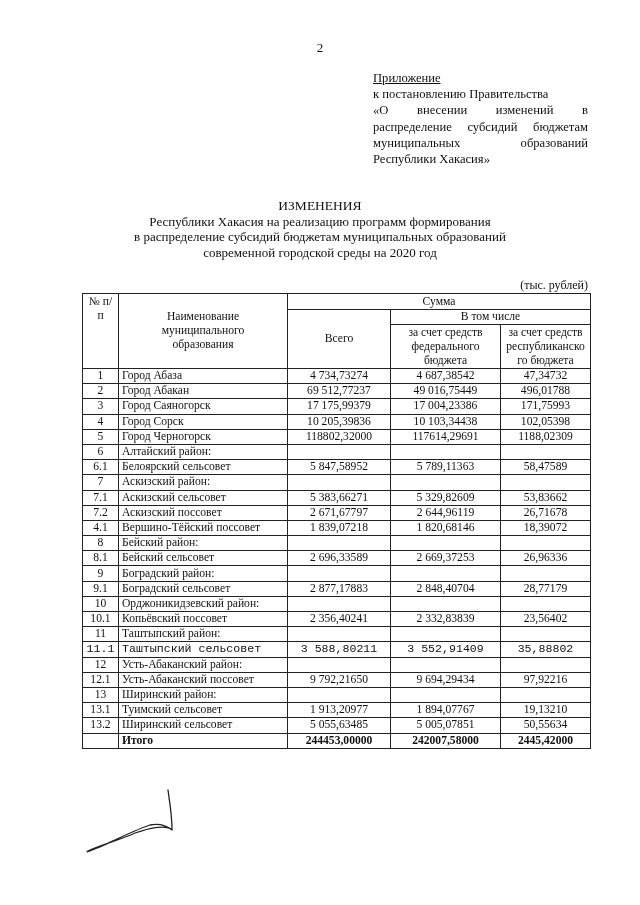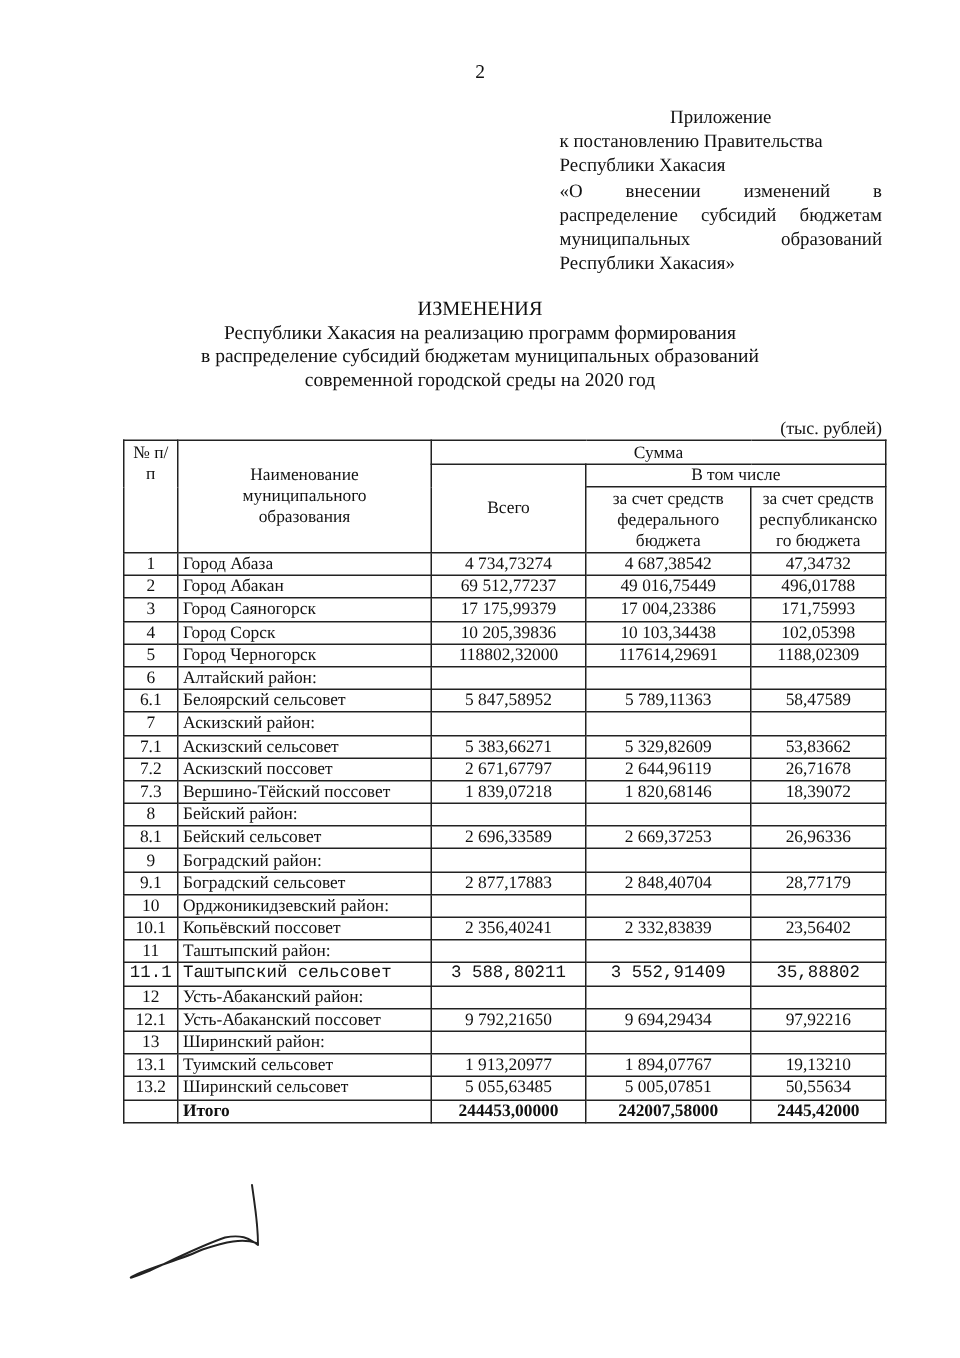--- a/index.html
+++ b/index.html
@@ -9,21 +9,21 @@
     color: #111;
   }
   .page-num {
     position: absolute; top: 40px; left: 0; width: 640px; text-align: center;
     font-size: 13px;
   }
   .appendix {
     position: absolute; left: 373px; top: 70px; width: 215px;
     font-size: 12.6px; line-height: 16.2px;
   }
-  .appendix .right { text-align: center; }
+  .appendix .right { text-align: left; text-decoration: underline; }
   .appendix .justify { text-align: justify; text-align-last: justify; }
   .title-block {
     position: absolute; left: 0; top: 198px; width: 640px; text-align: center;
     font-size: 13px; line-height: 15.5px;
   }
   .title-block .t1 { font-size: 13.5px; }
   .units {
     position: absolute; left: 440px; top: 278px; width: 148px; text-align: right;
     font-size: 12px;
   }
@@ -47,21 +47,20 @@
   }
 </style>
 </head>
 <body>
 
 <div class="page-num">2</div>
 
 <div class="appendix">
   <div class="right">Приложение</div>
   <div>к постановлению Правительства</div>
-  <div>Республики Хакасия</div>
   <div class="justify">«О внесении изменений в</div>
   <div class="justify">распределение субсидий бюджетам</div>
   <div class="justify">муниципальных образований</div>
   <div>Республики Хакасия»</div>
 </div>
 
 <div class="title-block">
   <div class="t1">ИЗМЕНЕНИЯ</div>
   <div>Республики Хакасия на реализацию программ формирования</div>
   <div>в распределение субсидий бюджетам муниципальных образований</div>
@@ -158,21 +157,21 @@
         <td class="val">53,83662</td>
       </tr>
       <tr style="height: 15.2px;">
         <td class="num">7.2</td>
         <td class="name">Аскизский поссовет</td>
         <td class="val">2 671,67797</td>
         <td class="val">2 644,96119</td>
         <td class="val">26,71678</td>
       </tr>
       <tr style="height: 15.2px;">
-        <td class="num">7.3</td>
+        <td class="num">4.1</td>
         <td class="name">Вершино-Тёйский поссовет</td>
         <td class="val">1 839,07218</td>
         <td class="val">1 820,68146</td>
         <td class="val">18,39072</td>
       </tr>
       <tr style="height: 15.2px;">
         <td class="num">8</td>
         <td class="name">Бейский район:</td>
         <td class="val"></td>
         <td class="val"></td>

